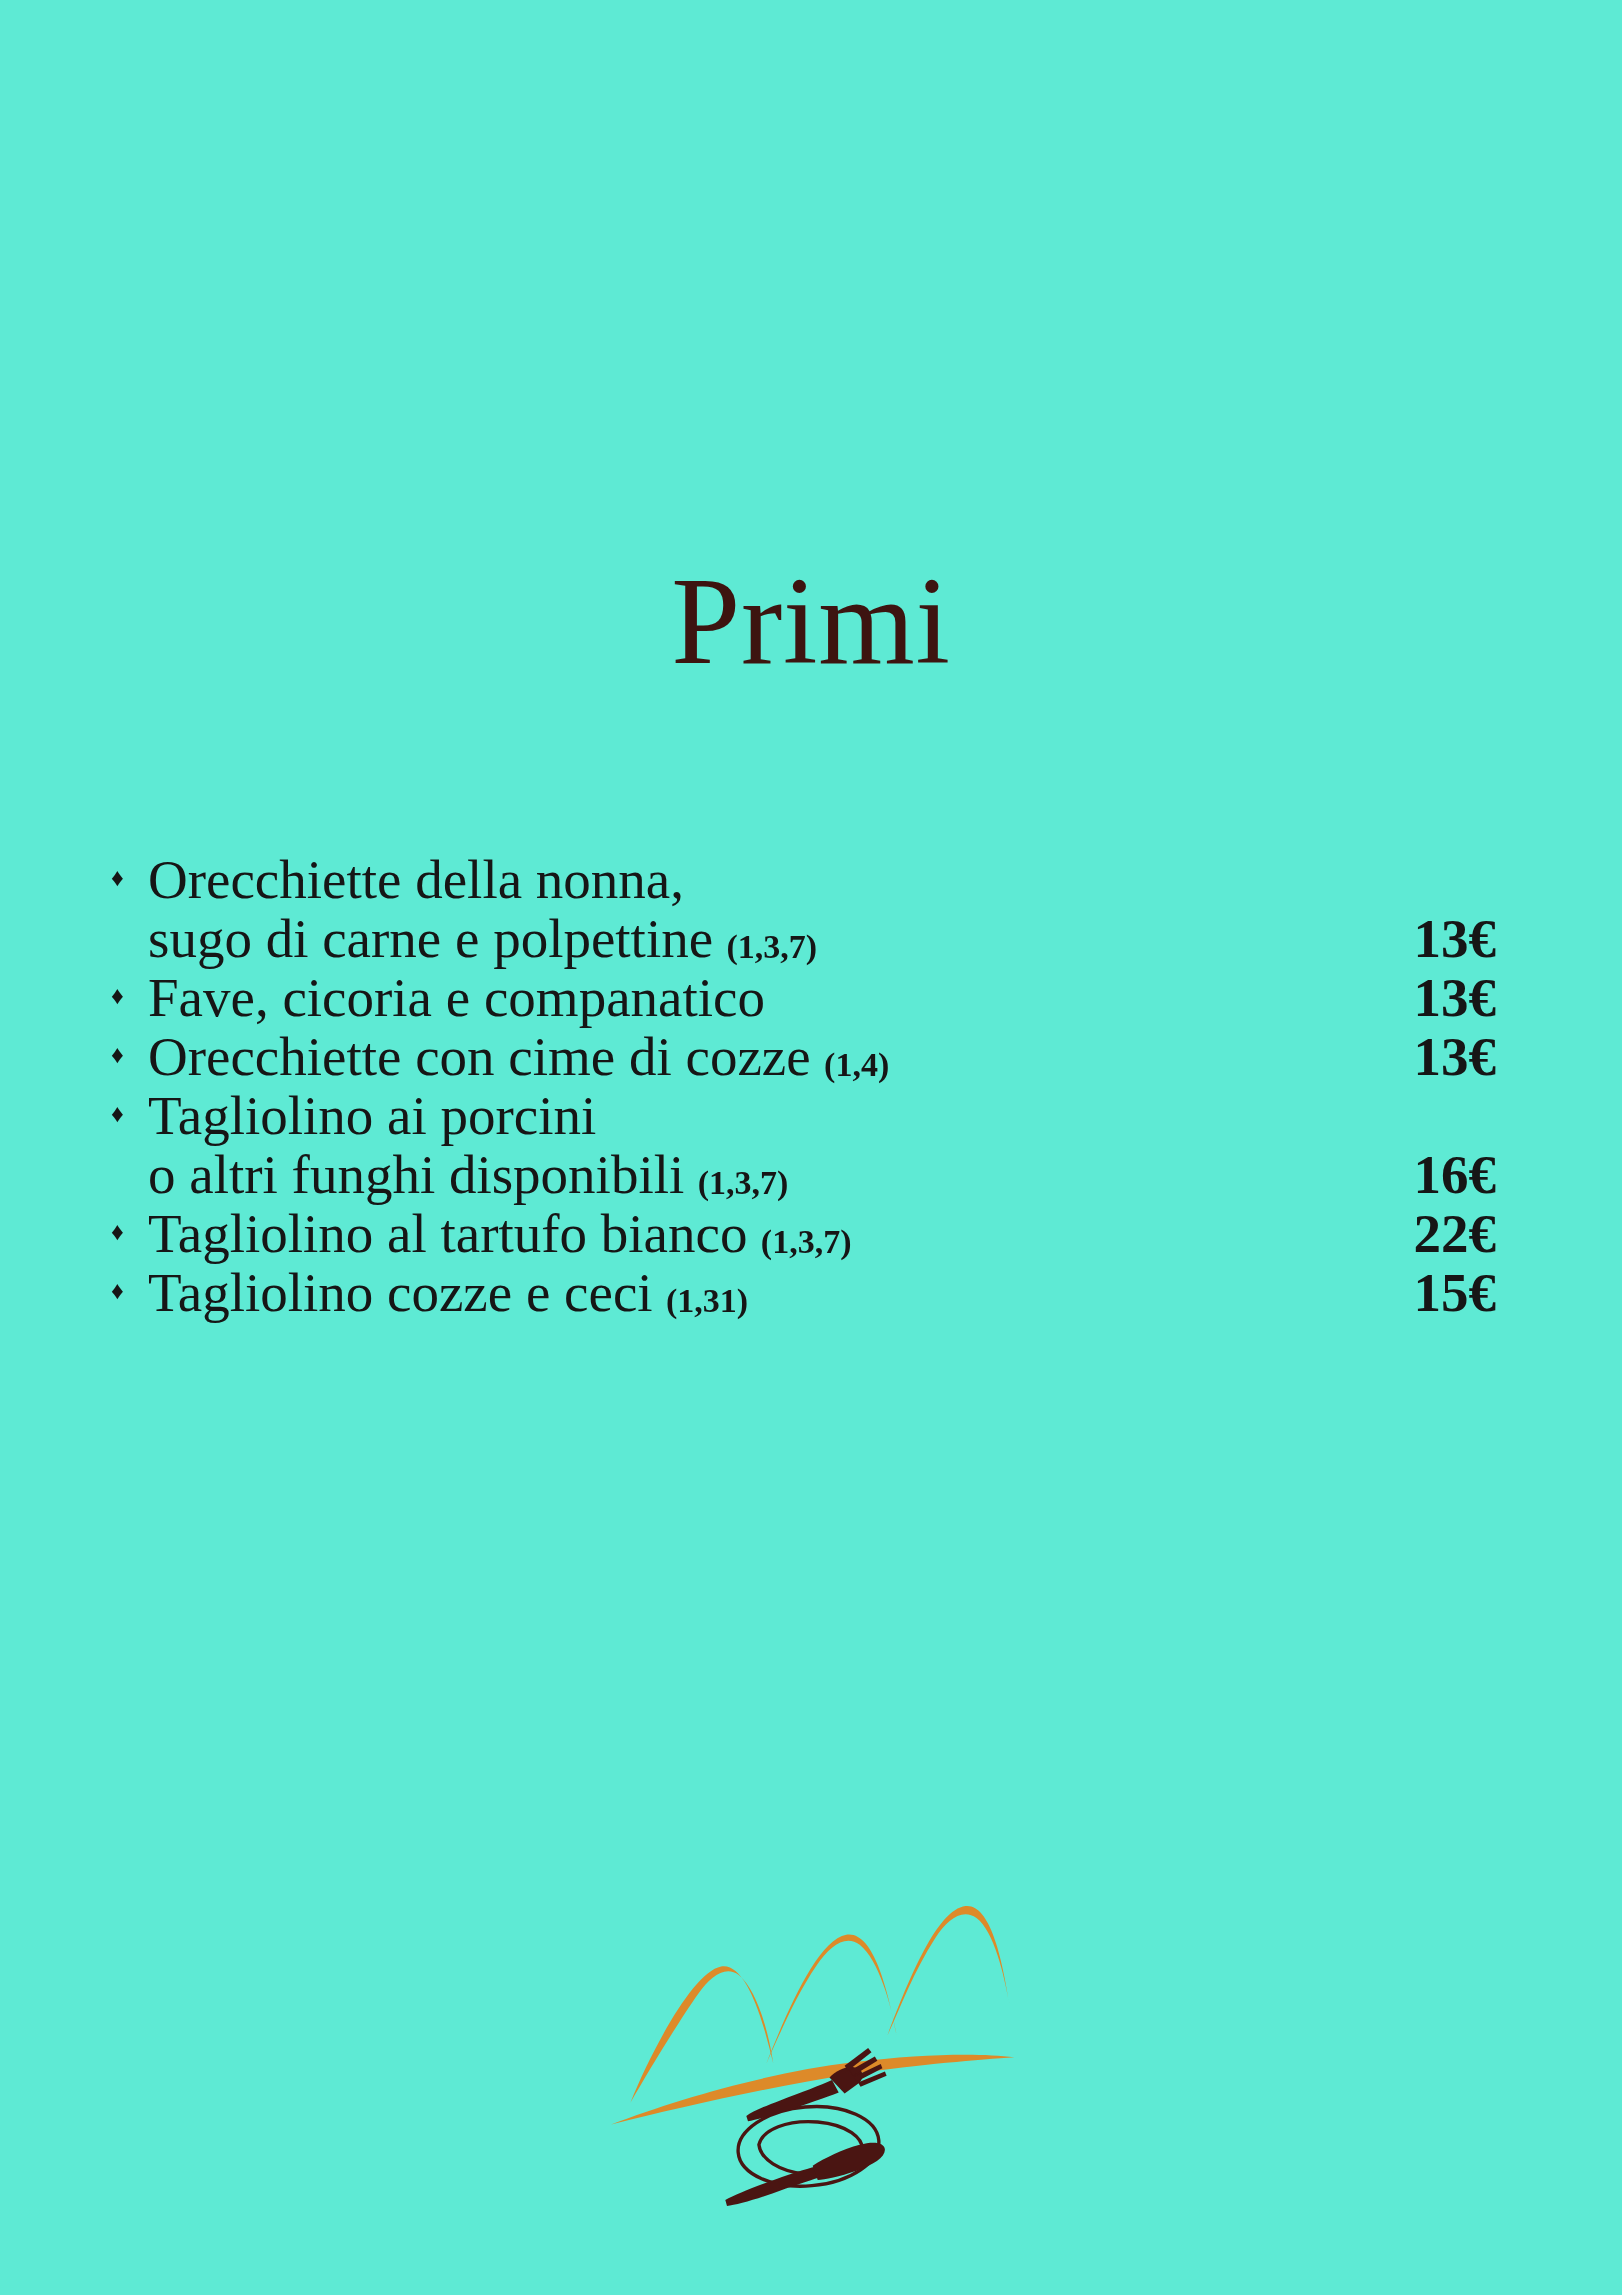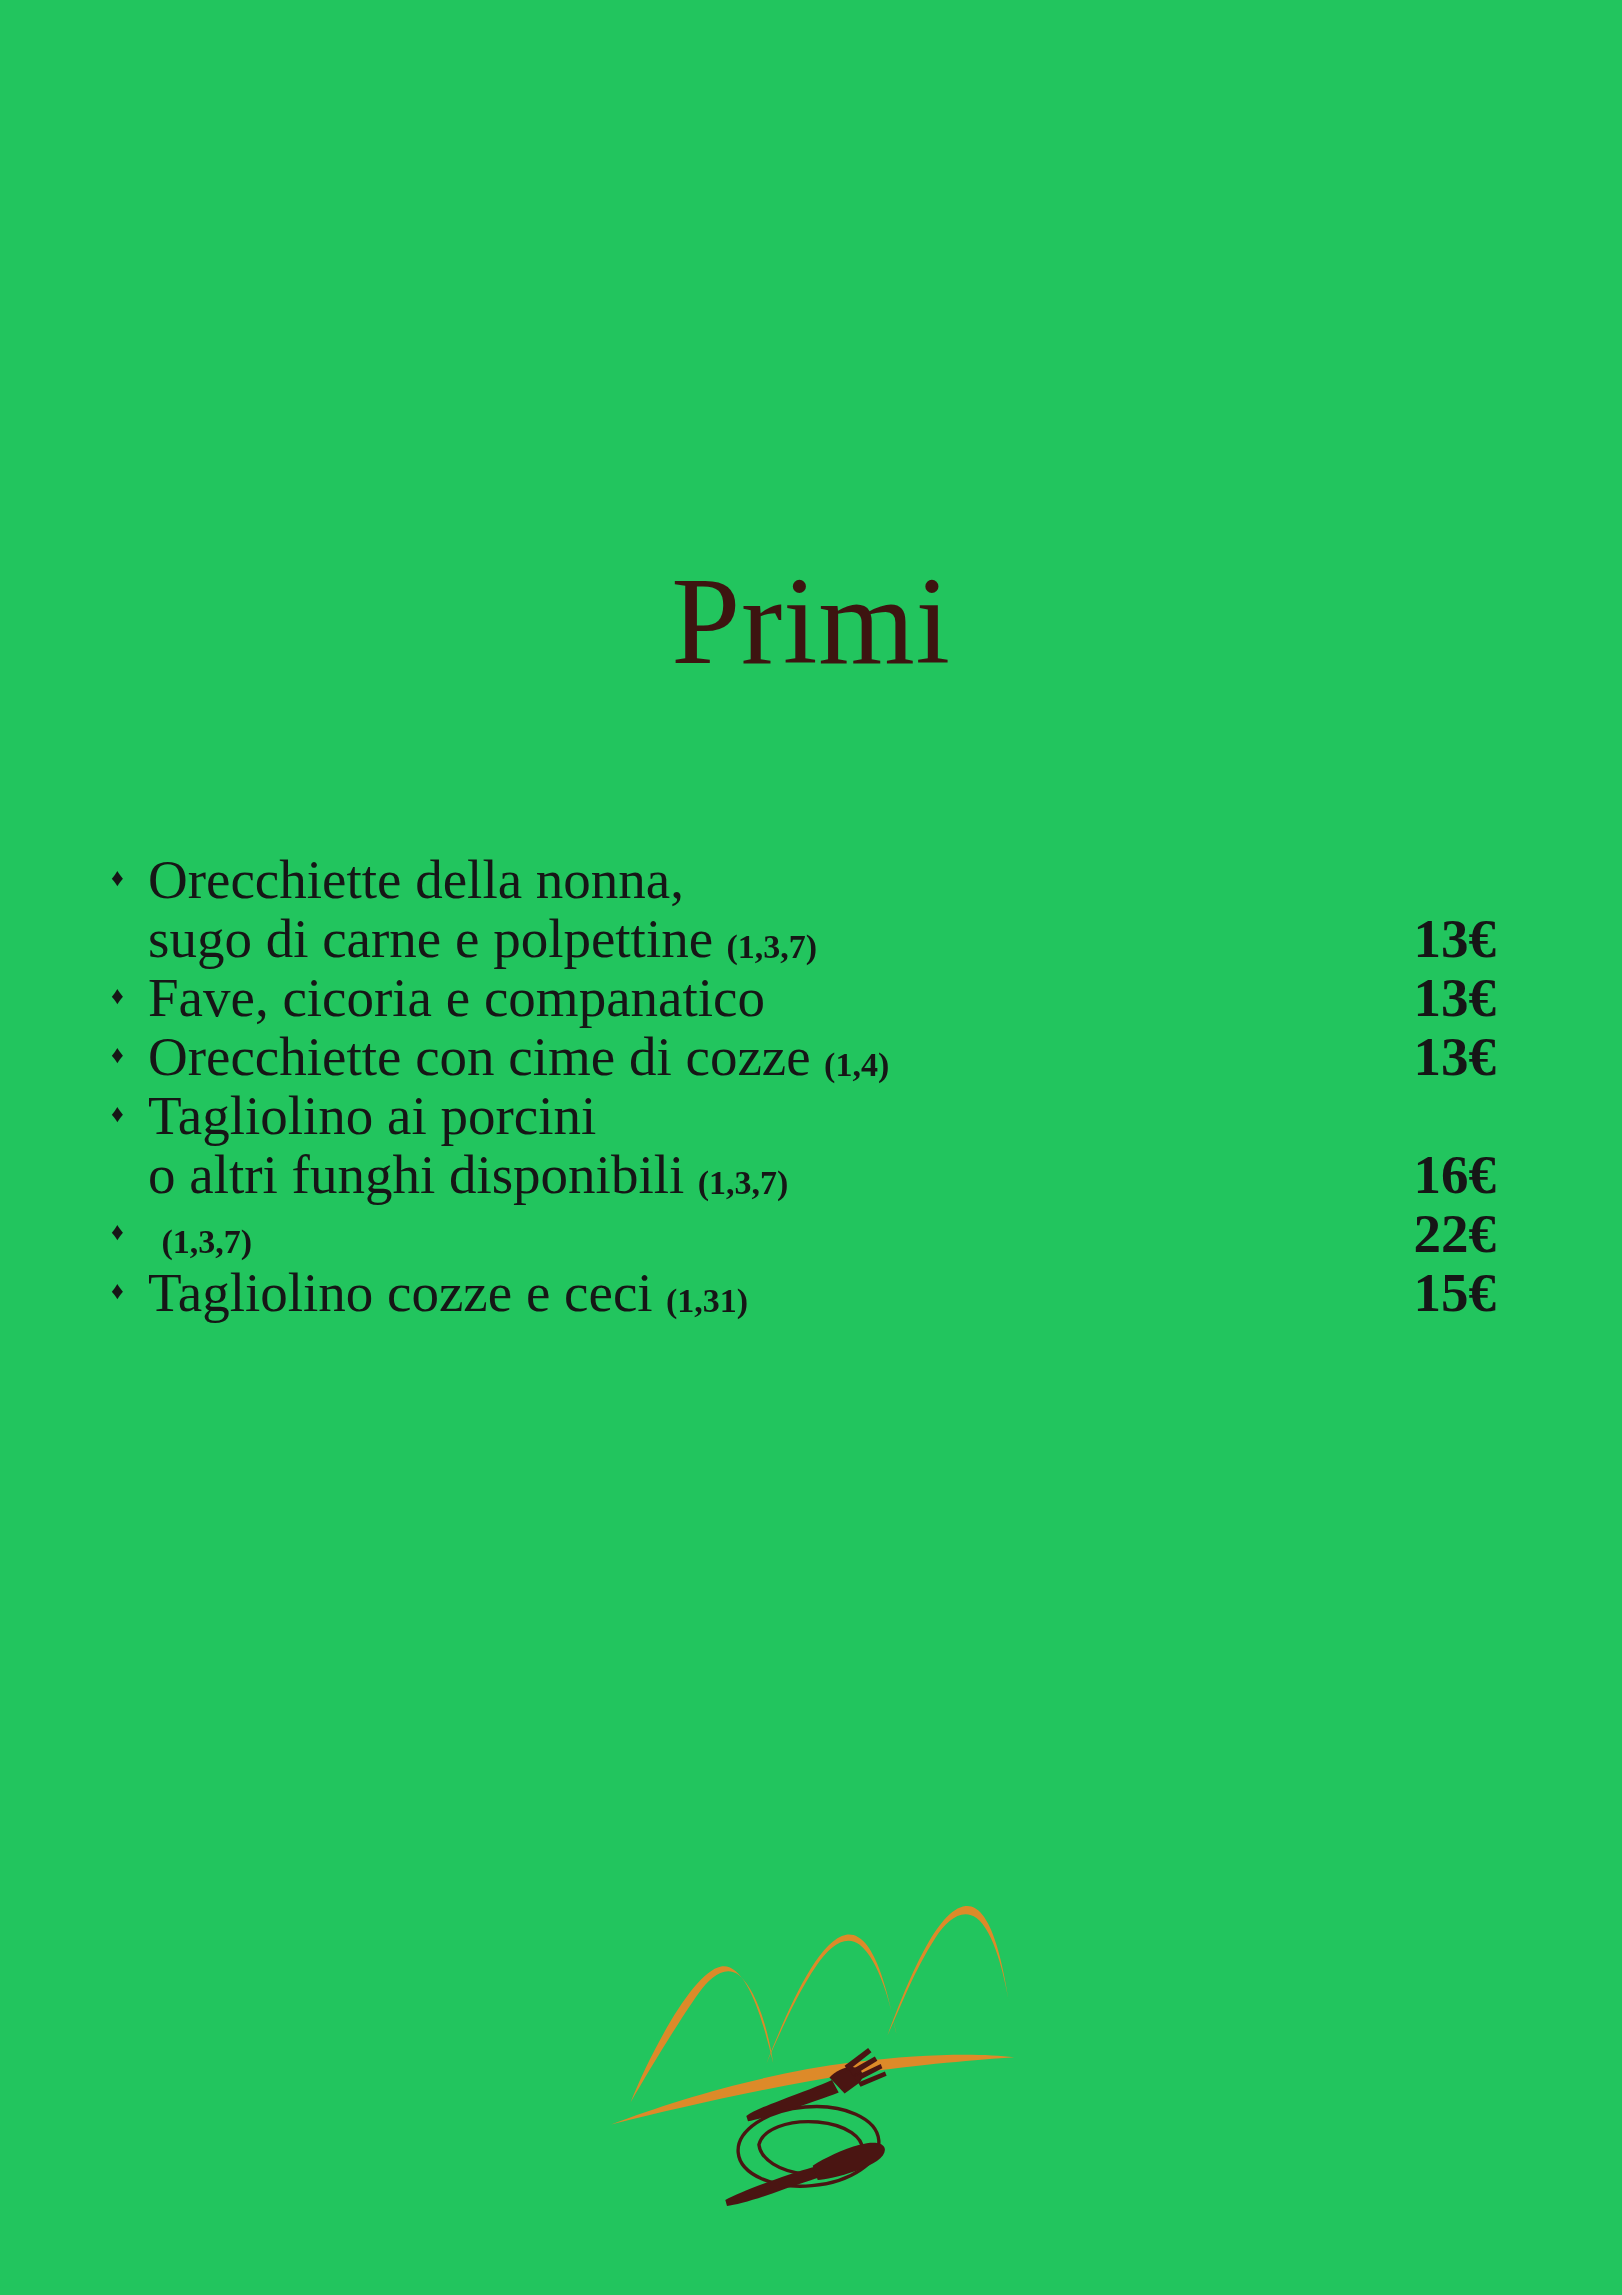--- a/index.html
+++ b/index.html
@@ -13,21 +13,21 @@
     position: relative;
     overflow: hidden;
     font-family: "Liberation Serif", "DejaVu Serif", serif;
     -webkit-font-smoothing: antialiased;
   }
 
   
   .page {
     position: absolute;
     inset: 0;
-    background: #22c55e;
+    background: #5eead4;
   }
 
   
   .title {
     position: absolute;
     top: 560px;
     left: 0;
     width: 1622px;
     text-align: center;
     color: #3d1410;
@@ -174,20 +174,21 @@
         <span class="bullet empty"></span>
         <span class="dish">o altri funghi disponibili</span>
         <span class="allergens">(1,3,7)</span>
       </span>
       <span class="price">16€</span>
     </div>
 
     <div class="menu-row">
       <span class="row-left">
         <span class="bullet">♦</span>
+        <span class="dish">Tagliolino al tartufo bianco</span>
         <span class="allergens">(1,3,7)</span>
       </span>
       <span class="price">22€</span>
     </div>
 
     <div class="menu-row">
       <span class="row-left">
         <span class="bullet">♦</span>
         <span class="dish">Tagliolino cozze e ceci</span>
         <span class="allergens">(1,31)</span>

